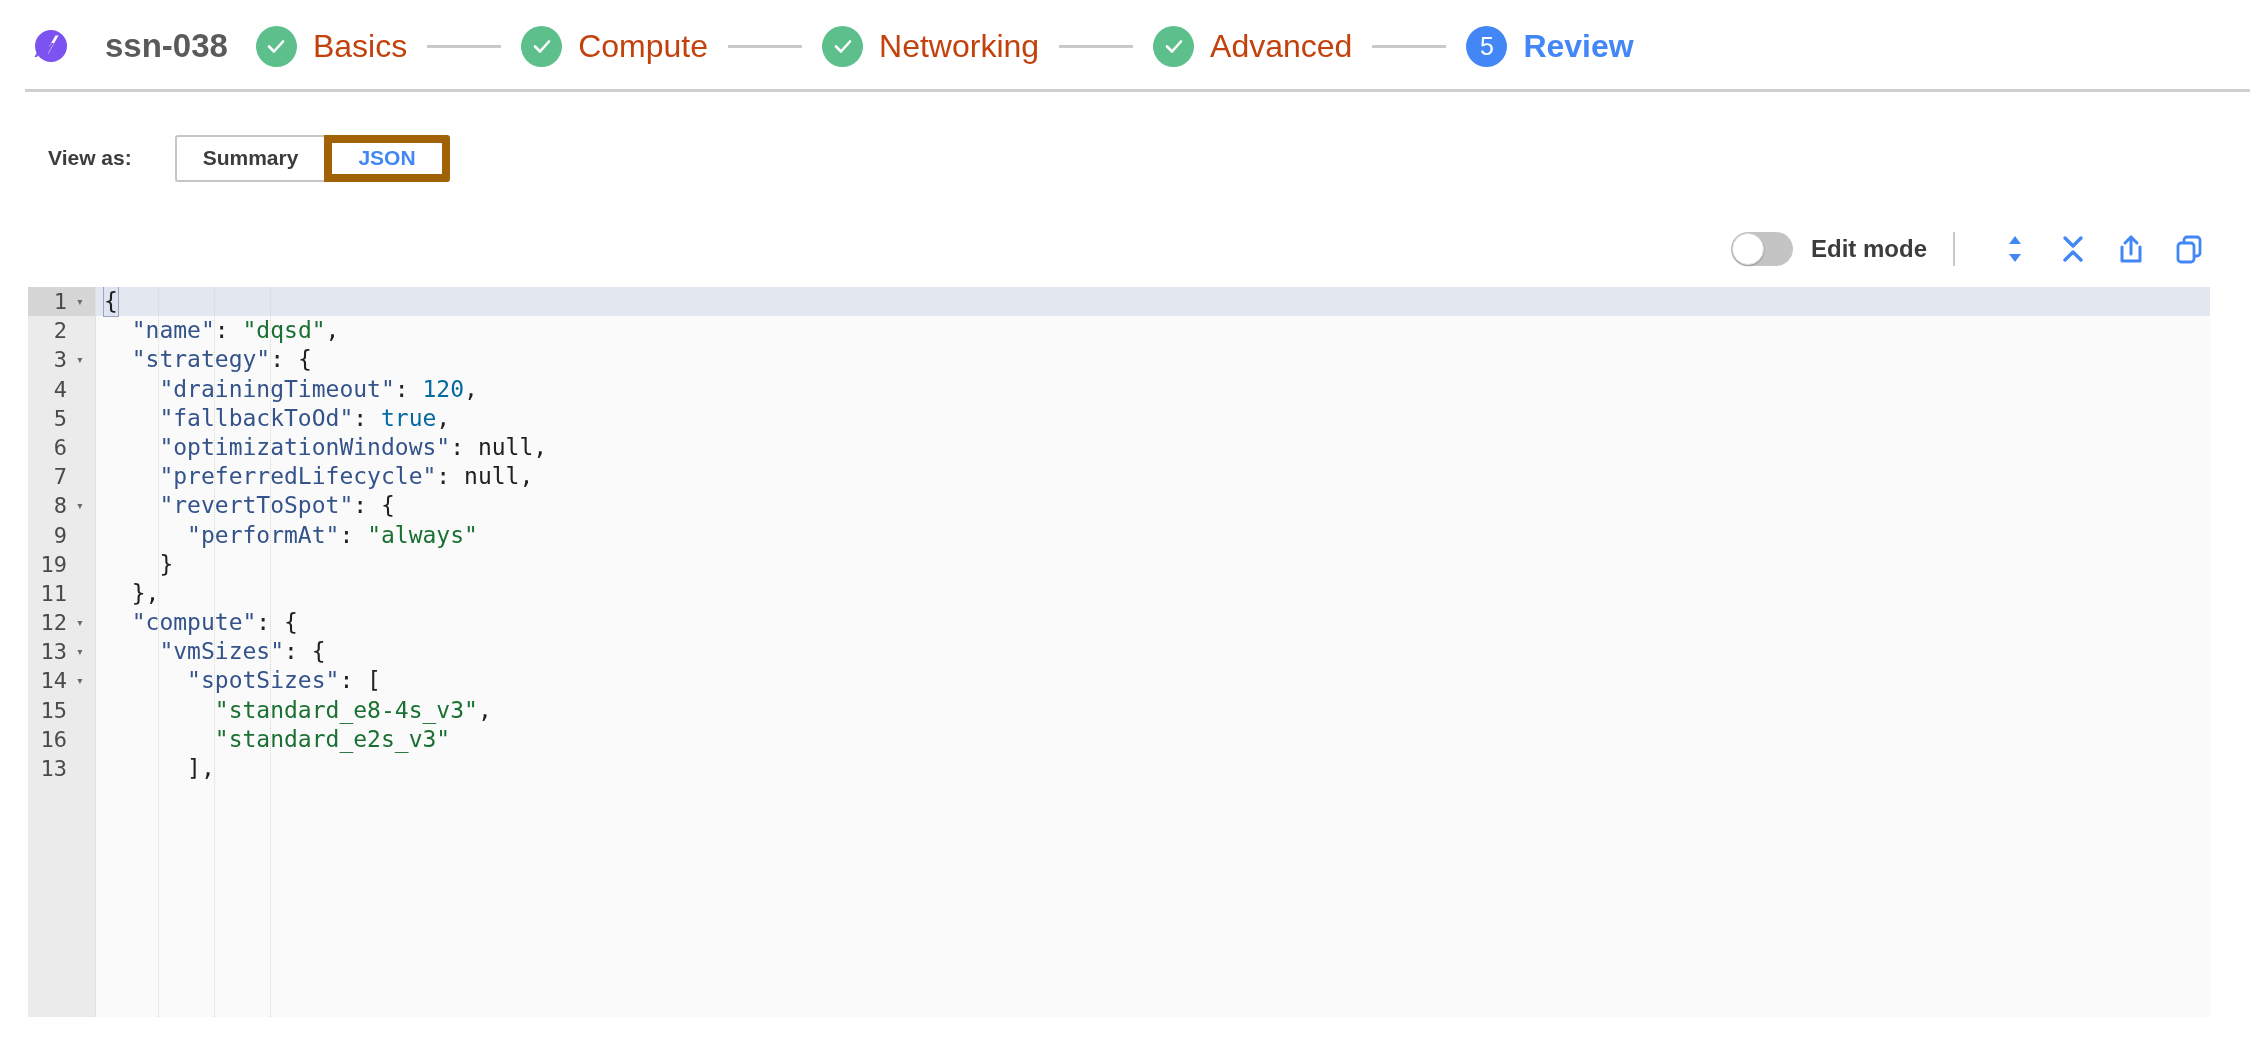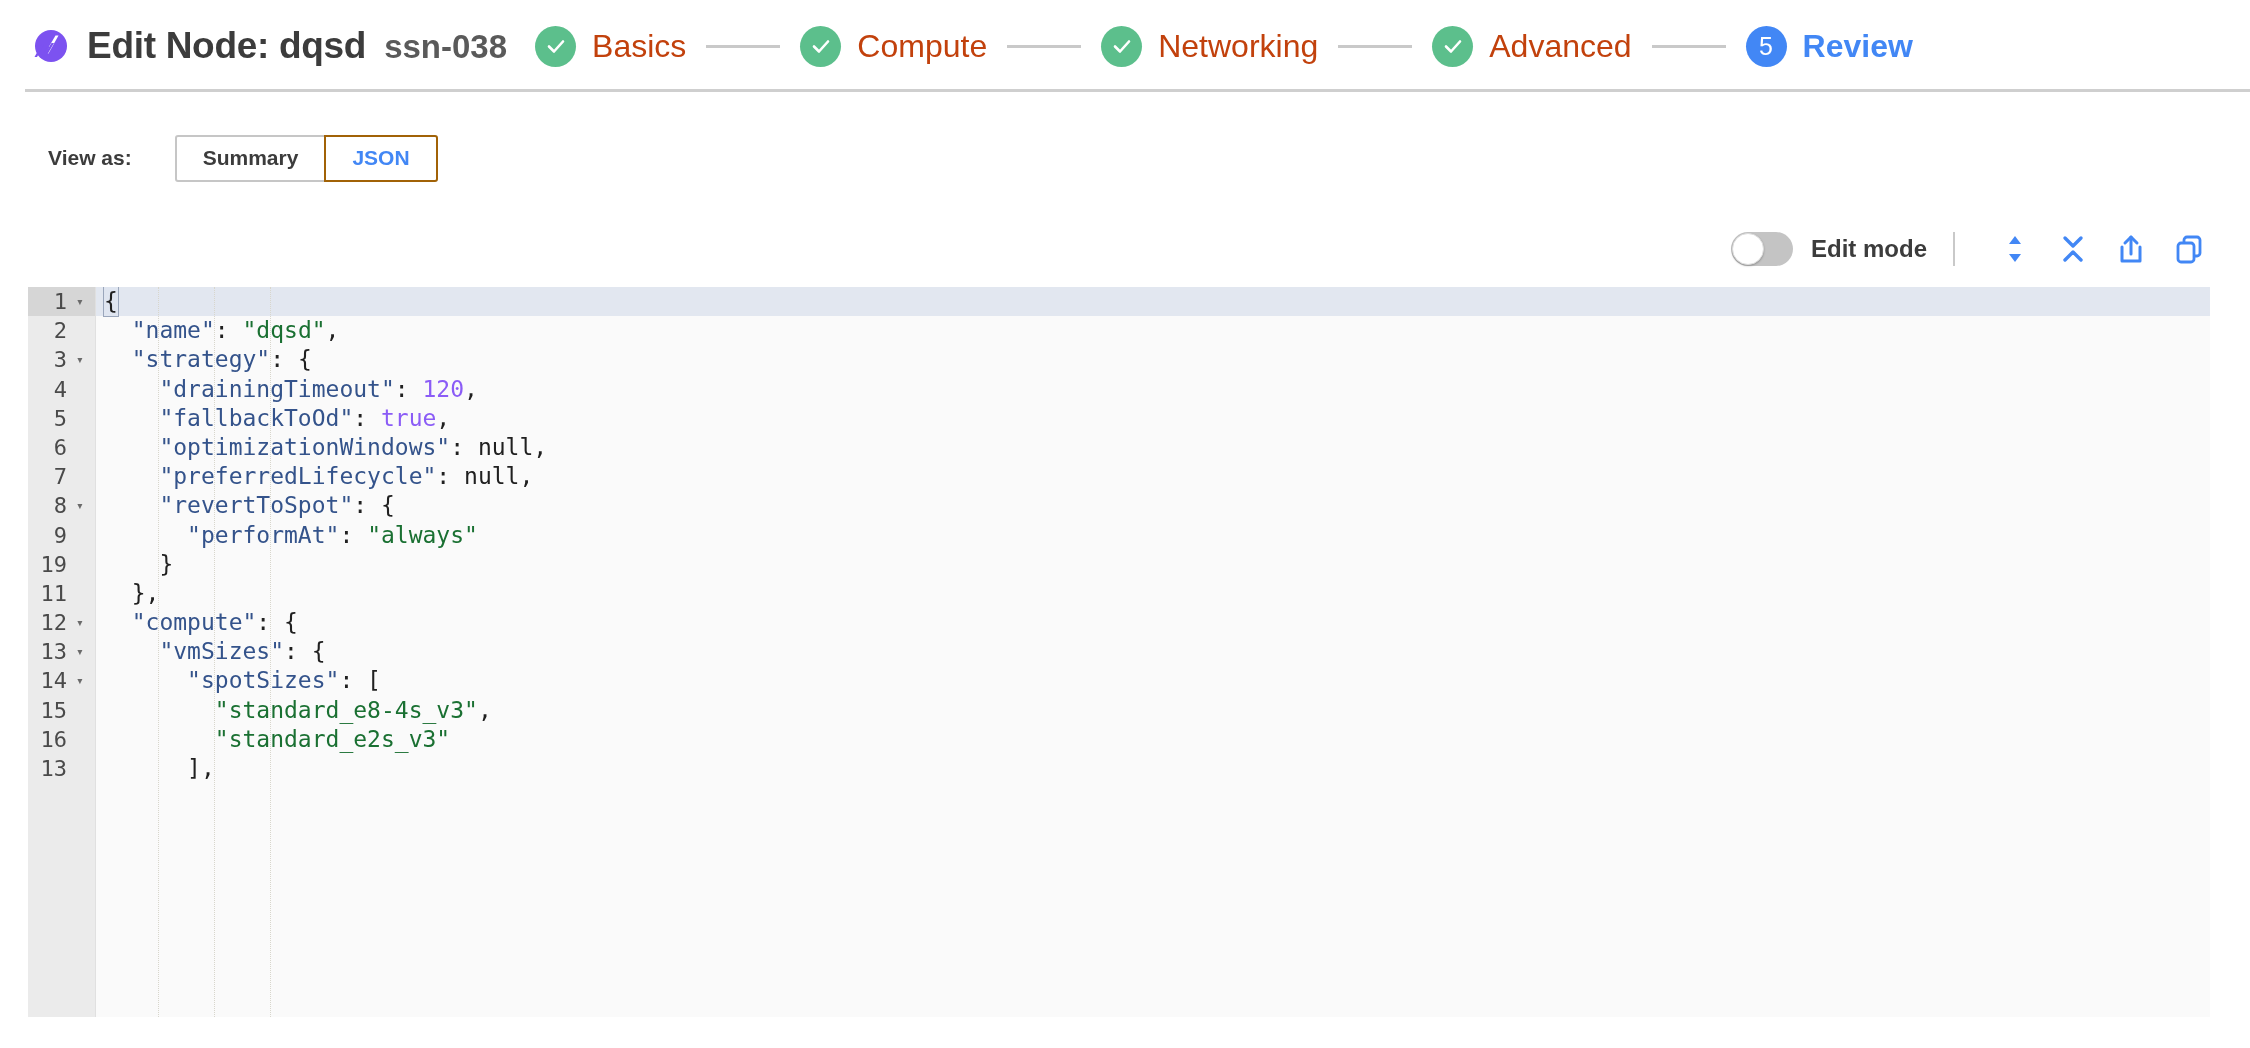--- a/index.html
+++ b/index.html
@@ -140,21 +140,21 @@
     font-size: 21px;
     font-weight: bold;
     background: #ffffff;
     border: 2px solid #c6c6c6;
     box-sizing: border-box;
     color: #3c3c3c;
     cursor: pointer;
     border-radius: 3px 0 0 3px;
   }
   .seg-btn.active {
-    border: 2px solid #a16207;
+    border: 8px solid #a16207;
     color: #4287f5;
     border-radius: 0 3px 3px 0;
     margin-left: -2px;
     z-index: 2;
     position: relative;
   }
 
   
   .editor-toolbar {
     display: flex;
@@ -263,21 +263,21 @@
     text-align: center;
     color: #6a6a6a;
     font-size: 13px;
     margin-left: 4px;
   }
   .fold.empty { visibility: hidden; }
 
   
   .k  { color: #34538b; }   
   .s  { color: #1a7032; }   
-  .n  { color: #8b5cf6; }   
+  .n  { color: #0369a1; }   
   .p  { color: #202020; }   
   .bracket-match {
     outline: 1px solid #9aa6bb;
     background: #dfe5f0;
   }
   
   .iguide {
     position: absolute;
     top: 0;
     bottom: 0;
@@ -298,21 +298,20 @@
       <path d="M30.5 12.5 L20 30.5 L23.5 30.5 L33.5 12.5 Z" fill="#ffffff"></path>
       <path d="M26.5 20 L18.5 33 L21.5 33 L29 20 Z" fill="#7c52f0"></path>
       <g fill="#7c52f0">
         <path d="M16.5 21.5 L9.5 34 L12 34 L19 21.5 Z"></path>
         <path d="M22 24 L16.5 34 L19 34 L24.5 24 Z"></path>
       </g>
     </svg>
   </div>
 
   <div class="title-block">
-    <span class="title-main">Edit Node: dqsd</span>
     <span class="title-sub">ssn-038</span>
   </div>
 
   <div class="stepper">
 
     <div class="step">
       <div class="step-circle done">
         <svg class="check" width="22" height="22" viewBox="0 0 22 22">
             <path d="M4 11.5 L9 16.5 L18 6.5" fill="none" stroke="#ffffff" stroke-width="2.6" stroke-linecap="round" stroke-linejoin="round"></path>
           </svg>

